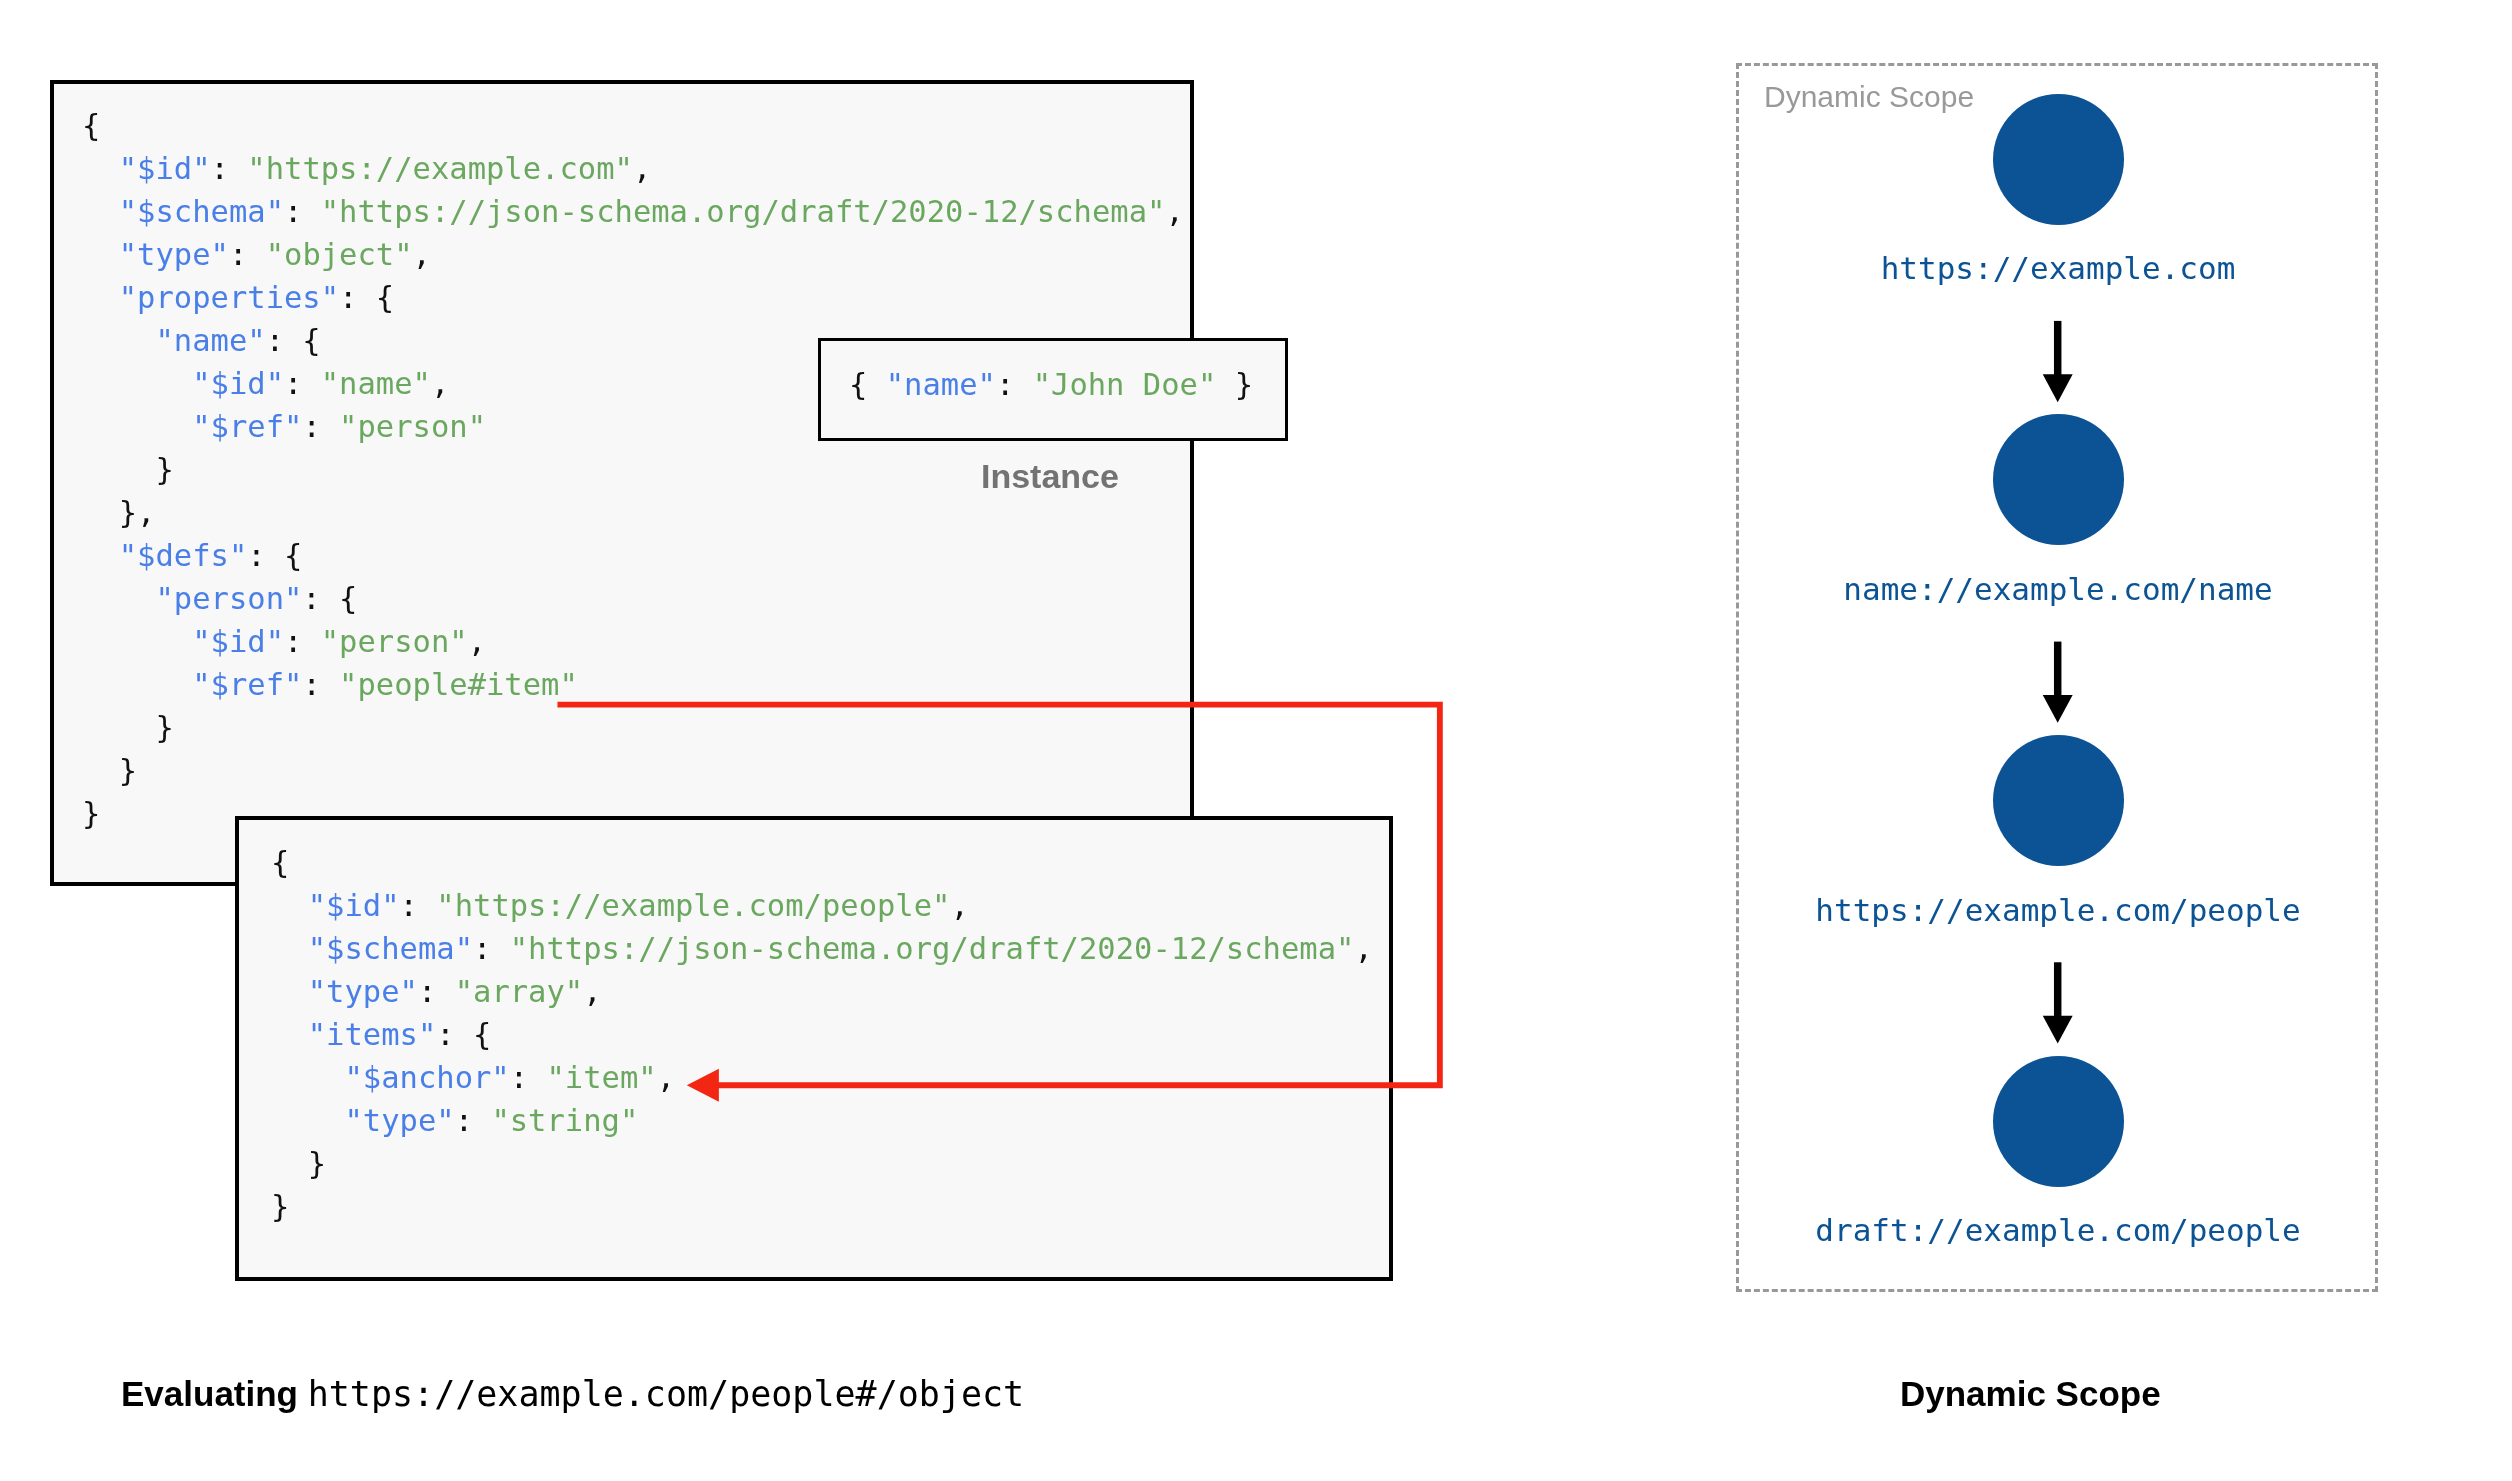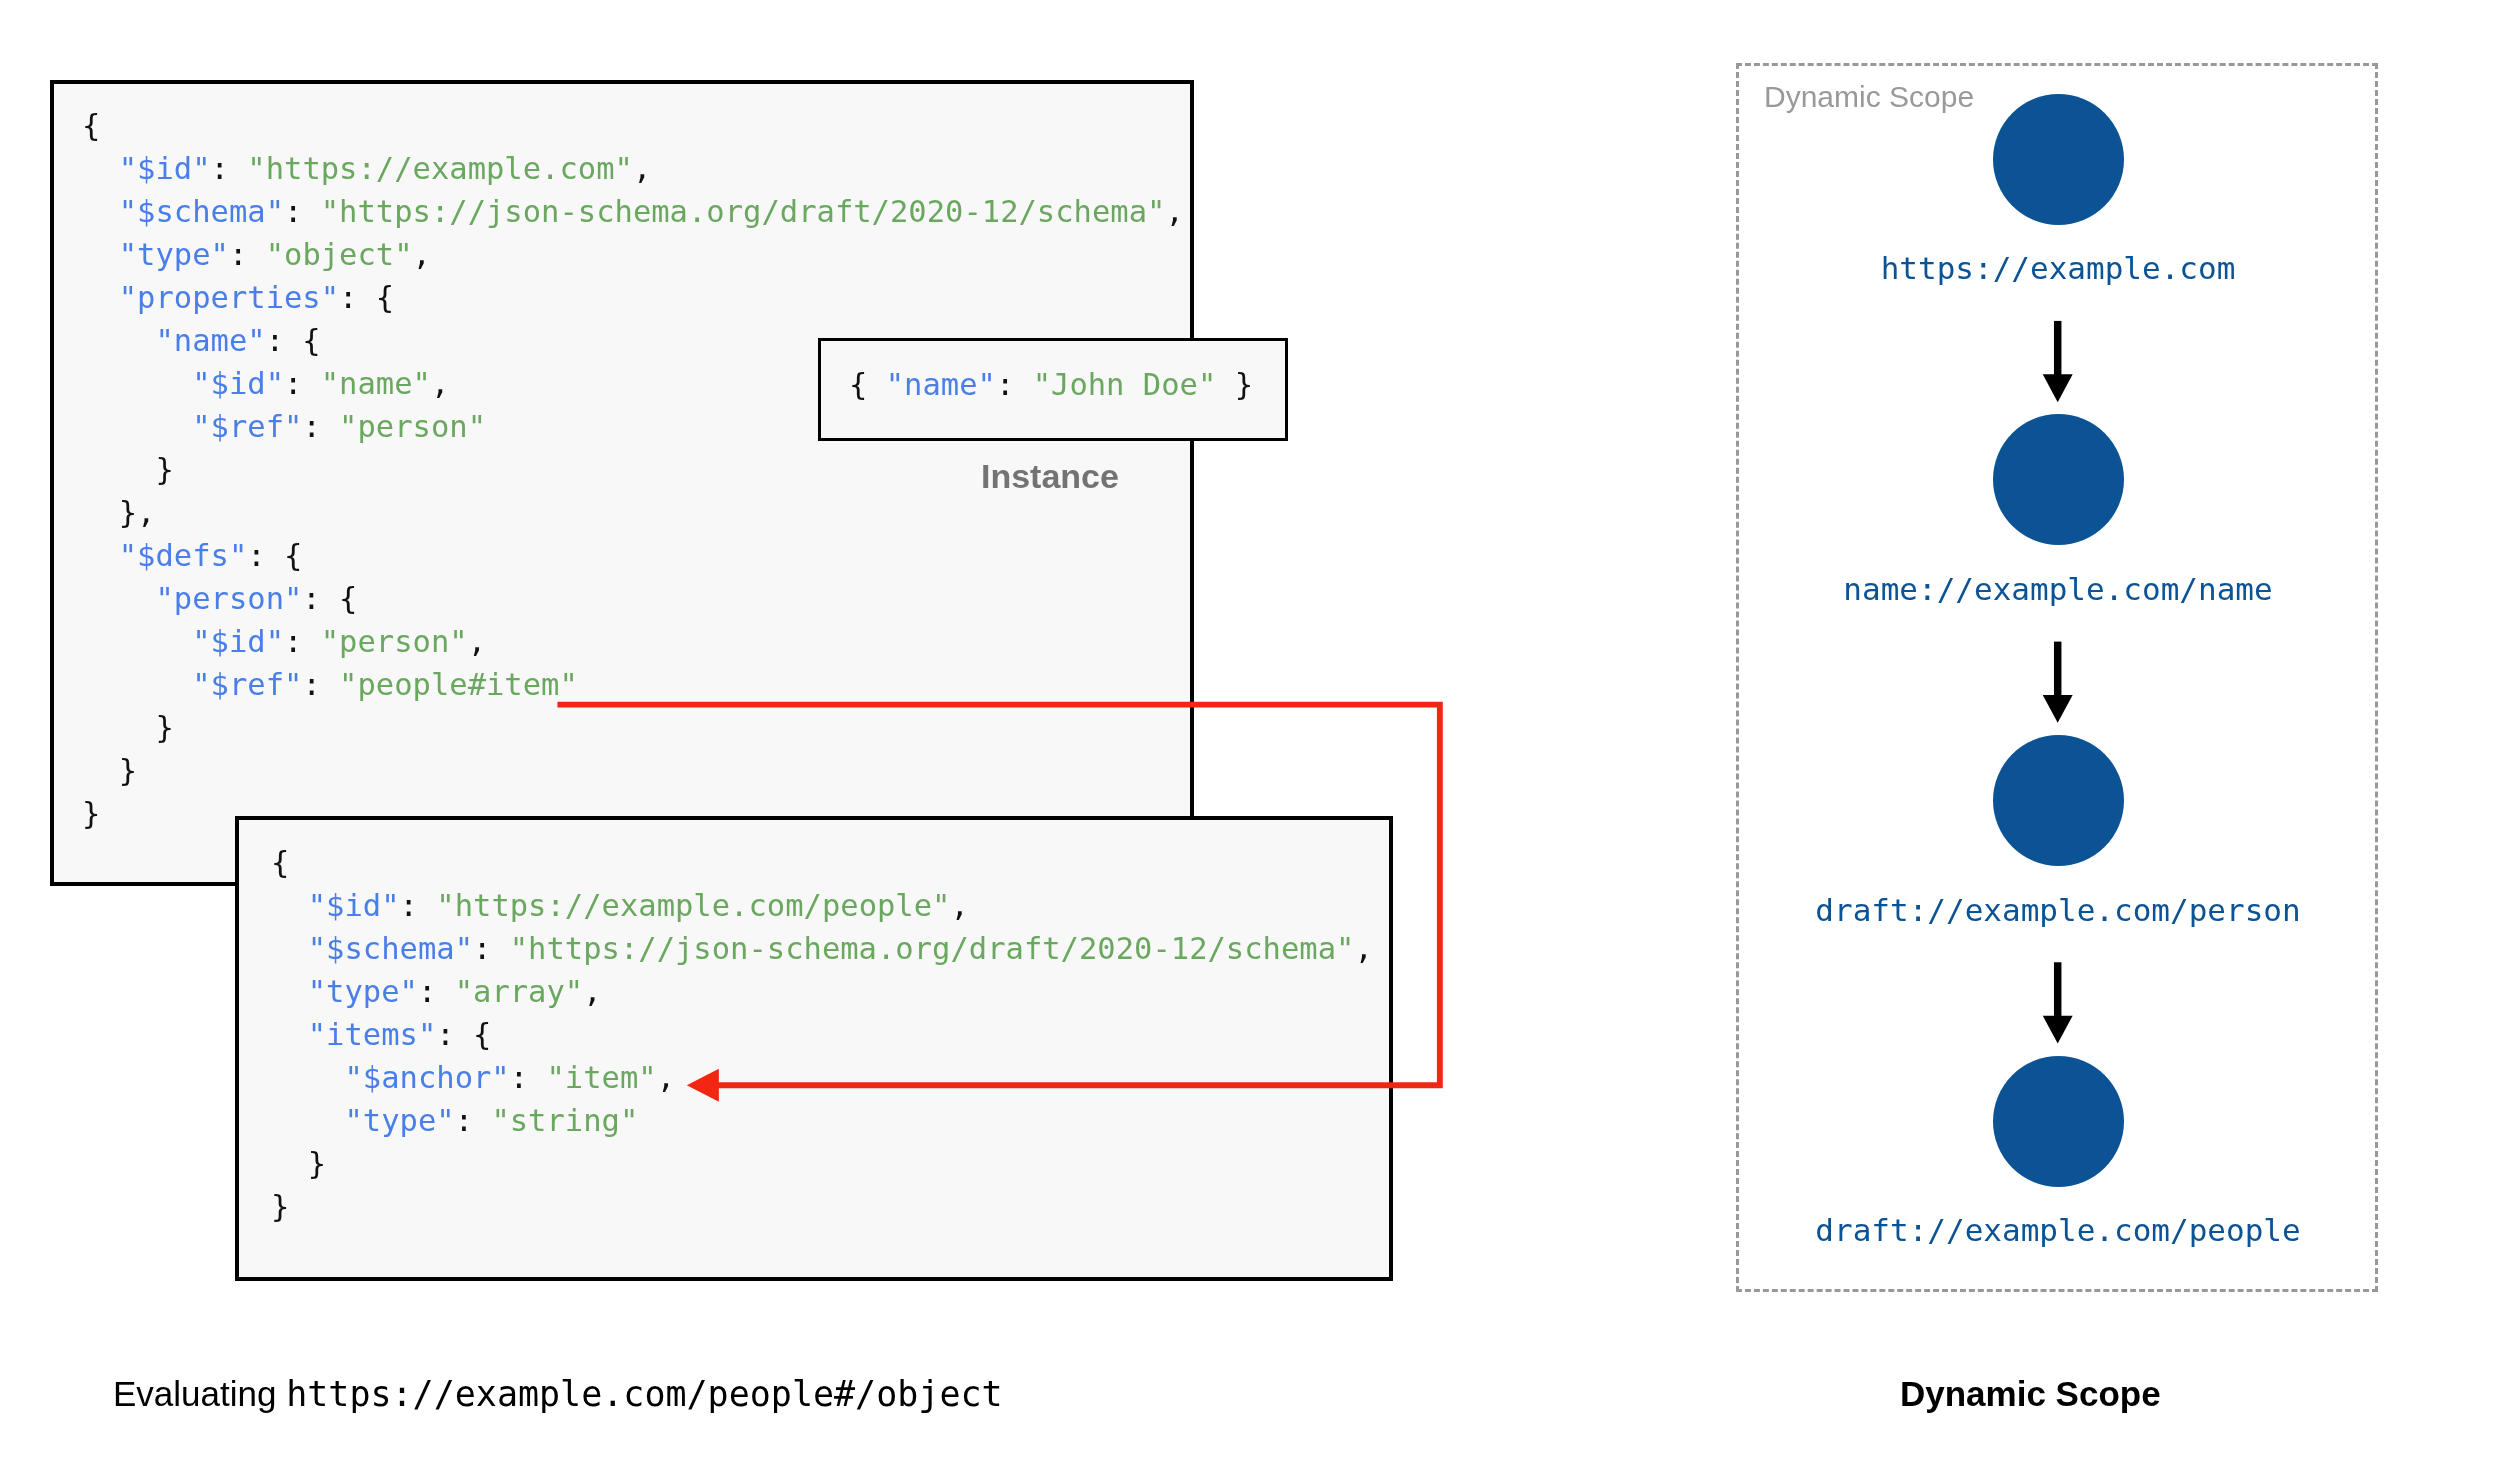--- a/index.html
+++ b/index.html
@@ -40,21 +40,21 @@
     font-weight:bold;
     color:#737373;
     white-space:nowrap;
   }
   #instance-label{ left:981px; top:457px; font-size:34px; }
 
   #eval-caption{
     position:absolute; left:113px; top:1374px;
     font-size:35px; white-space:nowrap; color:#000;
   }
-  #eval-caption .bold{ font-family:"Liberation Sans",sans-serif; font-weight:normal; }
+  #eval-caption .bold{ font-family:"Liberation Sans",sans-serif; font-weight:bold;margin-left:8px; }
   #eval-caption .mono{ font-family:"DejaVu Sans Mono","Liberation Mono",monospace; font-weight:normal; }
 
   #scope-caption{
     position:absolute; left:1900px; top:1374px;
     font-family:"Liberation Sans",sans-serif; font-weight:bold;
     font-size:35px; color:#000; white-space:nowrap;
   }
 
   
   #scope-panel{
@@ -136,21 +136,21 @@
 <div id="scope-panel"></div>
 <div id="scope-title">Dynamic Scope</div>
 
 <div class="node-circle" style="left:1993px;top:94px;"></div>
 <div class="node-label" style="left:2058px;top:250px;">https://example.com</div>
 
 <div class="node-circle" style="left:1993px;top:414px;"></div>
 <div class="node-label" style="left:2058px;top:571px;">name://example.com/name</div>
 
 <div class="node-circle" style="left:1993px;top:735px;"></div>
-<div class="node-label" style="left:2058px;top:892px;">draft://example.com/person</div>
+<div class="node-label" style="left:2058px;top:892px;">https://example.com/people</div>
 
 <div class="node-circle" style="left:1993px;top:1056px;"></div>
 <div class="node-label" style="left:2058px;top:1212px;">draft://example.com/people</div>
 
 <svg class="overlay" viewBox="0 0 4700 2772" width="2512" height="1482">
   <g>
     <line x1="3850" y1="600" x2="3850" y2="712" stroke="#000" stroke-width="14"></line>
     <polygon points="3850,752 3822,700 3878,700" fill="#000"></polygon>
   </g>
   <g>

